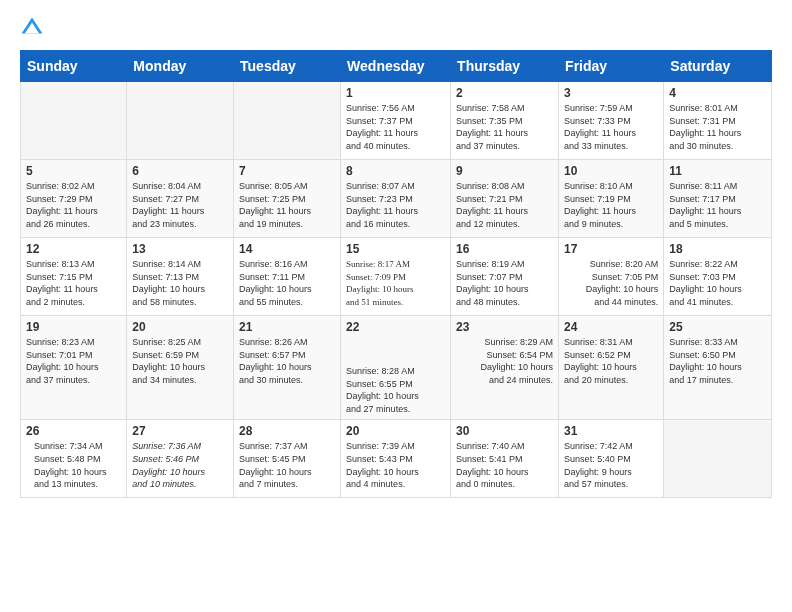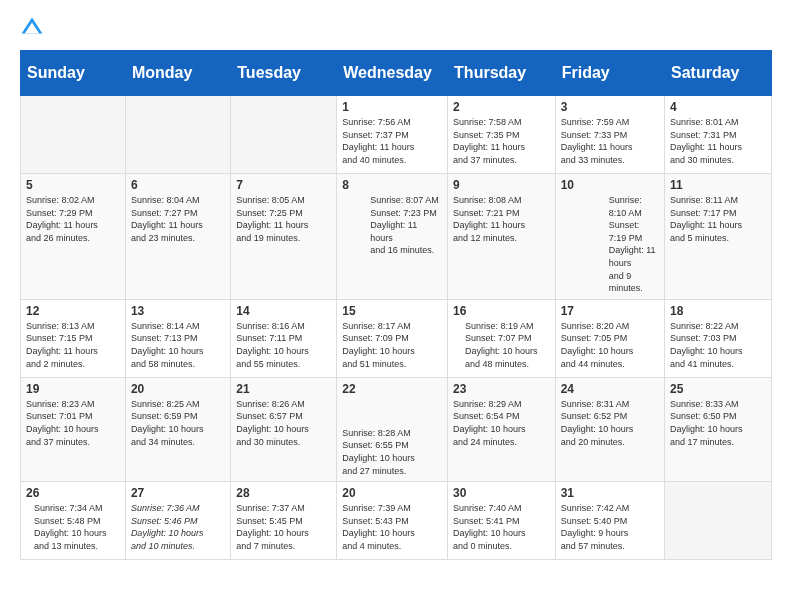--- a/index.html
+++ b/index.html
@@ -55,22 +55,22 @@
     .calendar {
       width: 100%;
       border-collapse: collapse;
       border: 1px solid #ccc;
     }
     .calendar thead tr {
       background: #1565C0;
       color: white;
     }
     .calendar thead th {
-      padding: 13px 6px;
-      font-size: 16px;
+      padding: 7px 6px;
+      font-size: 14px;
       font-weight: bold;
       text-align: left;
       border: 1px solid #1565C0;
     }
     .calendar tbody tr {
       background: white;
     }
     .calendar tbody tr:nth-child(even) {
       background: #f9f9f9;
     }
@@ -182,35 +182,35 @@
           </td>
           <td>
             <span class="day-num">7</span>
             <div class="day-info" style="white-space: pre-line;">Sunrise: 8:05 AM
 Sunset: 7:25 PM
 Daylight: 11 hours
 and 19 minutes.</div>
           </td>
           <td>
             <span class="day-num">8</span>
-            <div class="day-info" style="white-space: pre-line; margin-left: 28px;">Sunrise: 8:07 AM
+            <div class="day-info" style="white-space: pre-line;">Sunrise: 8:07 AM
 Sunset: 7:23 PM
 Daylight: 11 hours
 and 16 minutes.</div>
           </td>
           <td>
             <span class="day-num">9</span>
             <div class="day-info" style="white-space: pre-line;">Sunrise: 8:08 AM
 Sunset: 7:21 PM
 Daylight: 11 hours
 and 12 minutes.</div>
           </td>
           <td>
             <span class="day-num">10</span>
-            <div class="day-info" style="white-space: pre-line; margin-left: 48px;">Sunrise: 8:10 AM
+            <div class="day-info" style="white-space: pre-line;">Sunrise: 8:10 AM
 Sunset: 7:19 PM
 Daylight: 11 hours
 and 9 minutes.</div>
           </td>
           <td>
             <span class="day-num">11</span>
             <div class="day-info" style="white-space: pre-line;">Sunrise: 8:11 AM
 Sunset: 7:17 PM
 Daylight: 11 hours
 and 5 minutes.</div>
@@ -233,35 +233,35 @@
           </td>
           <td>
             <span class="day-num">14</span>
             <div class="day-info" style="white-space: pre-line;">Sunrise: 8:16 AM
 Sunset: 7:11 PM
 Daylight: 10 hours
 and 55 minutes.</div>
           </td>
           <td>
             <span class="day-num">15</span>
-            <div class="day-info" style="white-space: pre-line;">Sunrise: 8:17 AM
+            <div class="day-info" style="white-space: pre-line; font-family: Liberation Serif, serif;">Sunrise: 8:17 AM
 Sunset: 7:09 PM
 Daylight: 10 hours
 and 51 minutes.</div>
           </td>
           <td>
             <span class="day-num">16</span>
-            <div class="day-info" style="white-space: pre-line; margin-left: 12px;">Sunrise: 8:19 AM
+            <div class="day-info" style="white-space: pre-line;">Sunrise: 8:19 AM
 Sunset: 7:07 PM
 Daylight: 10 hours
 and 48 minutes.</div>
           </td>
           <td>
             <span class="day-num">17</span>
-            <div class="day-info" style="white-space: pre-line;">Sunrise: 8:20 AM
+            <div class="day-info" style="white-space: pre-line; text-align: right;">Sunrise: 8:20 AM
 Sunset: 7:05 PM
 Daylight: 10 hours
 and 44 minutes.</div>
           </td>
           <td>
             <span class="day-num">18</span>
             <div class="day-info" style="white-space: pre-line;">Sunrise: 8:22 AM
 Sunset: 7:03 PM
 Daylight: 10 hours
 and 41 minutes.</div>
@@ -291,21 +291,21 @@
           </td>
           <td>
             <span class="day-num">22</span>
             <div class="day-info" style="white-space: pre-line; margin-top: 31px;">Sunrise: 8:28 AM
 Sunset: 6:55 PM
 Daylight: 10 hours
 and 27 minutes.</div>
           </td>
           <td>
             <span class="day-num">23</span>
-            <div class="day-info" style="white-space: pre-line;">Sunrise: 8:29 AM
+            <div class="day-info" style="white-space: pre-line; text-align: right;">Sunrise: 8:29 AM
 Sunset: 6:54 PM
 Daylight: 10 hours
 and 24 minutes.</div>
           </td>
           <td>
             <span class="day-num">24</span>
             <div class="day-info" style="white-space: pre-line;">Sunrise: 8:31 AM
 Sunset: 6:52 PM
 Daylight: 10 hours
 and 20 minutes.</div>

